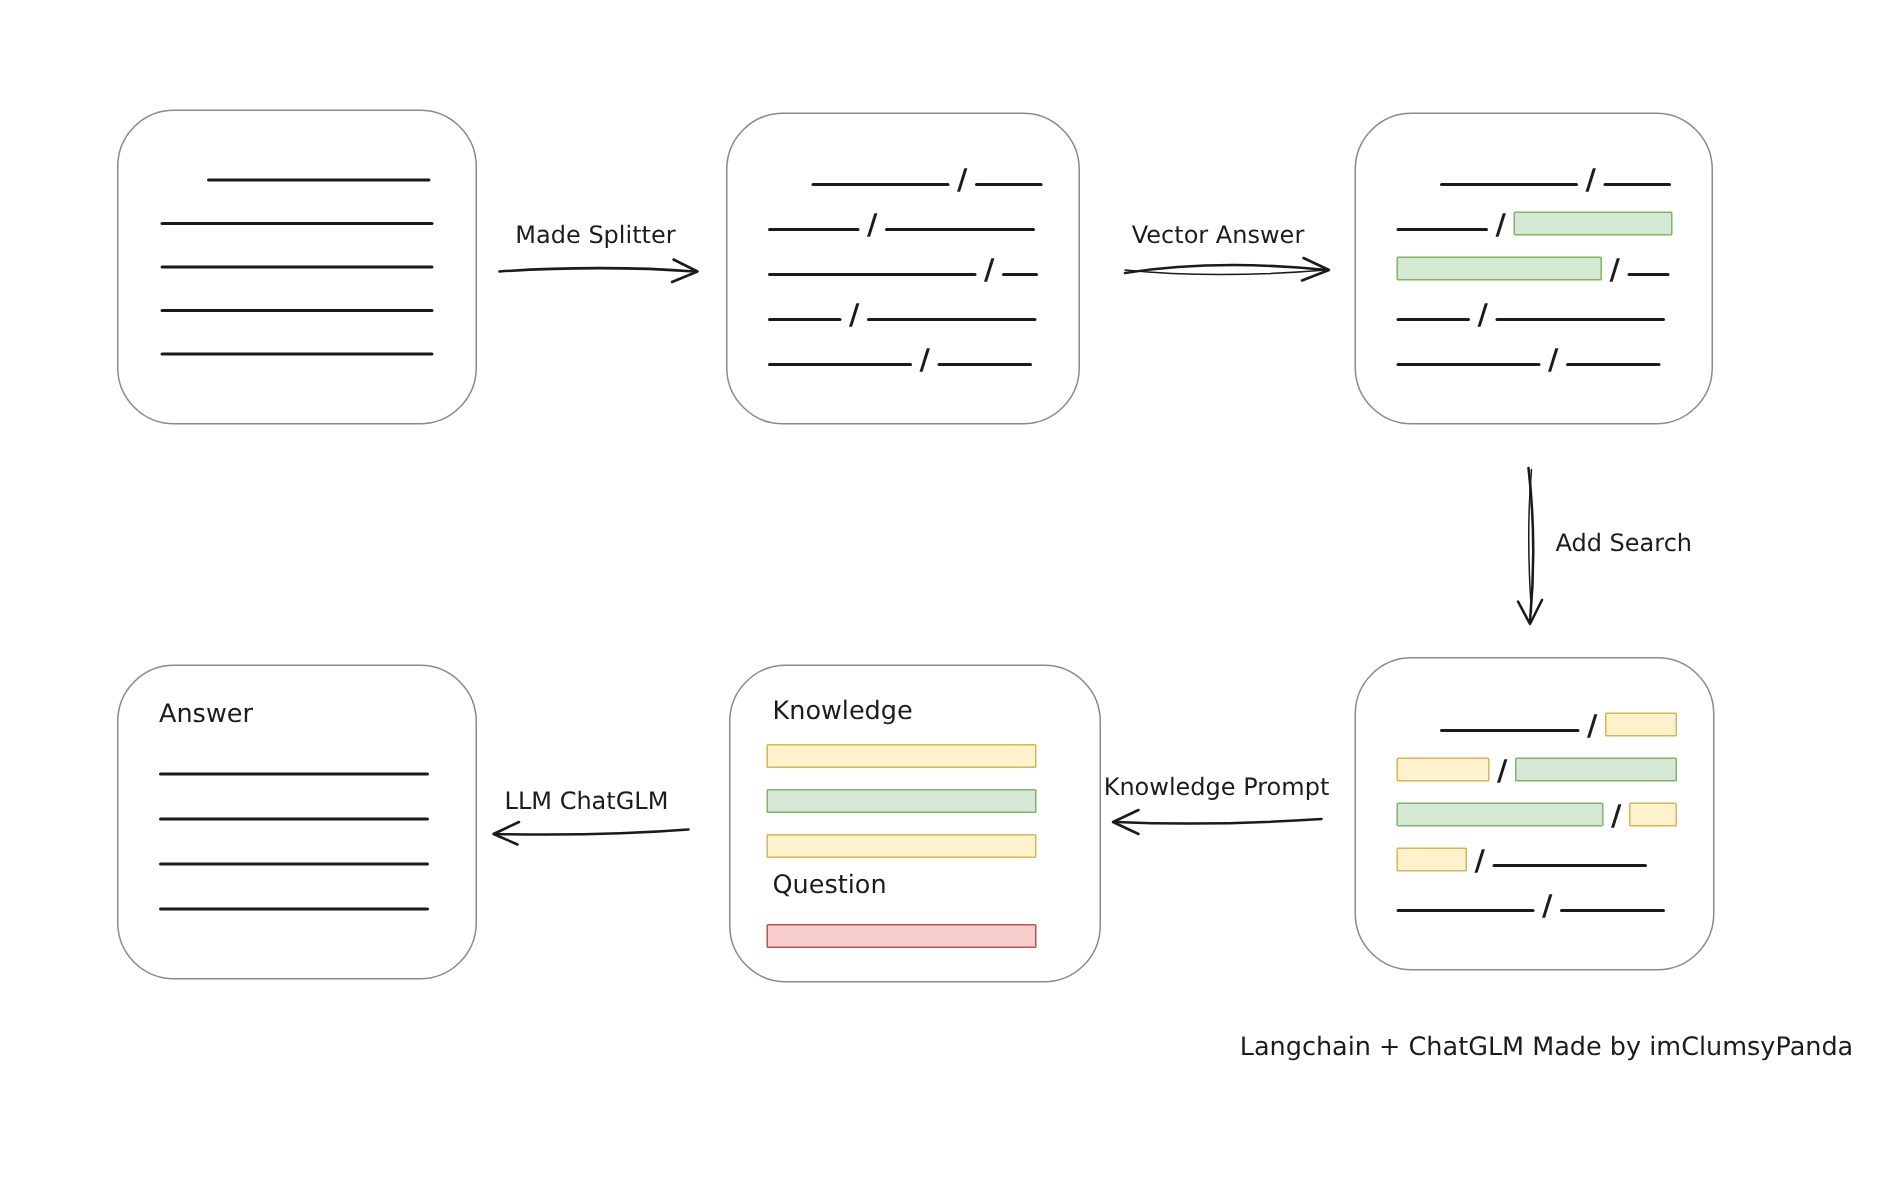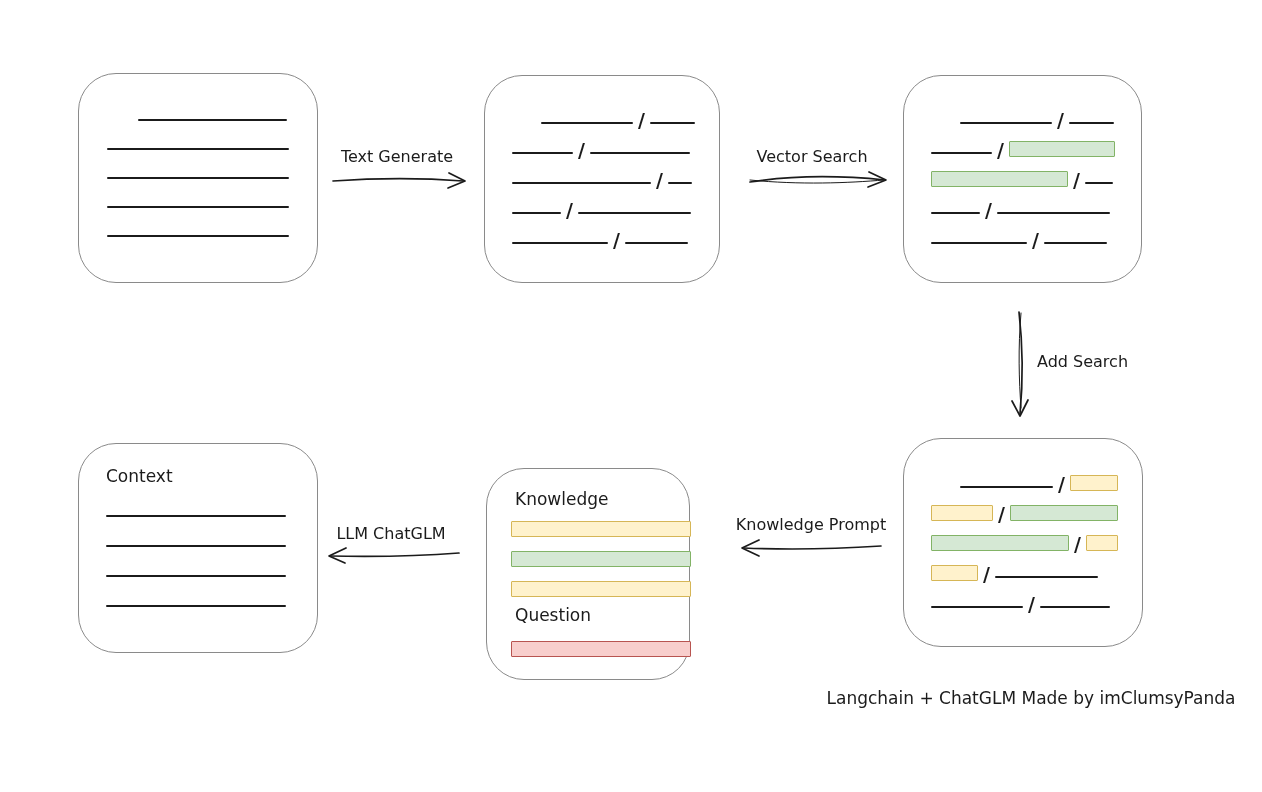--- a/index.html
+++ b/index.html
@@ -143,35 +143,35 @@
           <span class="seg-line" style="width: 103px;"></span>
         </div>
         <div class="chunk-row" style="padding-left: 0px;">
           <span class="seg-line" style="width: 92px;"></span>
           <span class="slash">/</span>
           <span class="seg-line" style="width: 70px;"></span>
         </div>
       </div>
   </div>
 
-  <div class="node" style="left:486px;top:443px;width:204px;height:212px;margin-top:25px;">
+  <div class="node" style="left:486px;top:443px;width:248px;height:212px;">
     <div class="node-title" style="left:28px;top:20px;">Knowledge</div>
     <div class="bars" style="left:24px;top:52px;">
         <div class="bar yellow"></div>
         <div class="bar green"></div>
         <div class="bar yellow"></div>
       </div>
     <div class="node-title" style="left:28px;top:136px;text-align:center;">Question</div>
     <div class="bars" style="left:24px;top:172px;">
         <div class="bar red"></div>
       </div>
   </div>
 
   <div class="node" style="left:78px;top:443px;width:240px;height:210px;">
-    <div class="node-title" style="left:27px;top:22px;">Context</div>
+    <div class="node-title" style="left:27px;top:22px;">Answer</div>
     <div class="lines-col answer-lines">
         <div class="hline" style="margin-left: 0px; width: 180px;"></div>
         <div class="hline" style="margin-left: 0px; width: 180px;"></div>
         <div class="hline" style="margin-left: 0px; width: 180px;"></div>
         <div class="hline" style="margin-left: 0px; width: 180px;"></div>
       </div>
   </div>
 
   <svg class="arrows" viewBox="0 0 1262 792">
     <g>
@@ -191,21 +191,21 @@
     <g>
       <path d="M881,546 C835,549 790,550 744,548"></path>
       <path d="M759,540 L742,548 L759,556"></path>
     </g>
     <g>
       <path d="M459,553 C420,556 378,557 330,556"></path>
       <path d="M346,548 L329,556 L345,563"></path>
     </g>
   </svg>
 
-  <div class="edge-label center" style="left:397px;top:147px;">Text Generate</div>
-  <div class="edge-label center" style="left:812px;top:147px;">Vector Search</div>
+  <div class="edge-label center" style="left:397px;top:147px;">Made Splitter</div>
+  <div class="edge-label center" style="left:812px;top:147px;">Vector Answer</div>
   <div class="edge-label" style="left:1037px;top:352px;">Add Search</div>
   <div class="edge-label center" style="left:811px;top:515px;">Knowledge Prompt</div>
   <div class="edge-label center" style="left:391px;top:524px;">LLM ChatGLM</div>
 
   <div class="caption" style="left:1031px;top:688px;">Langchain + ChatGLM Made by imClumsyPanda</div>
 
 </div>
 
 </body></html>

